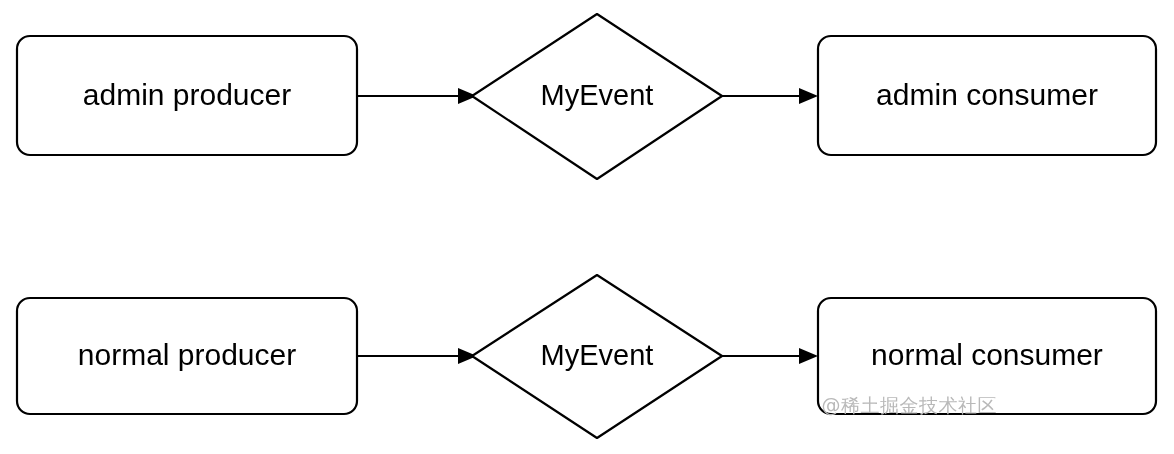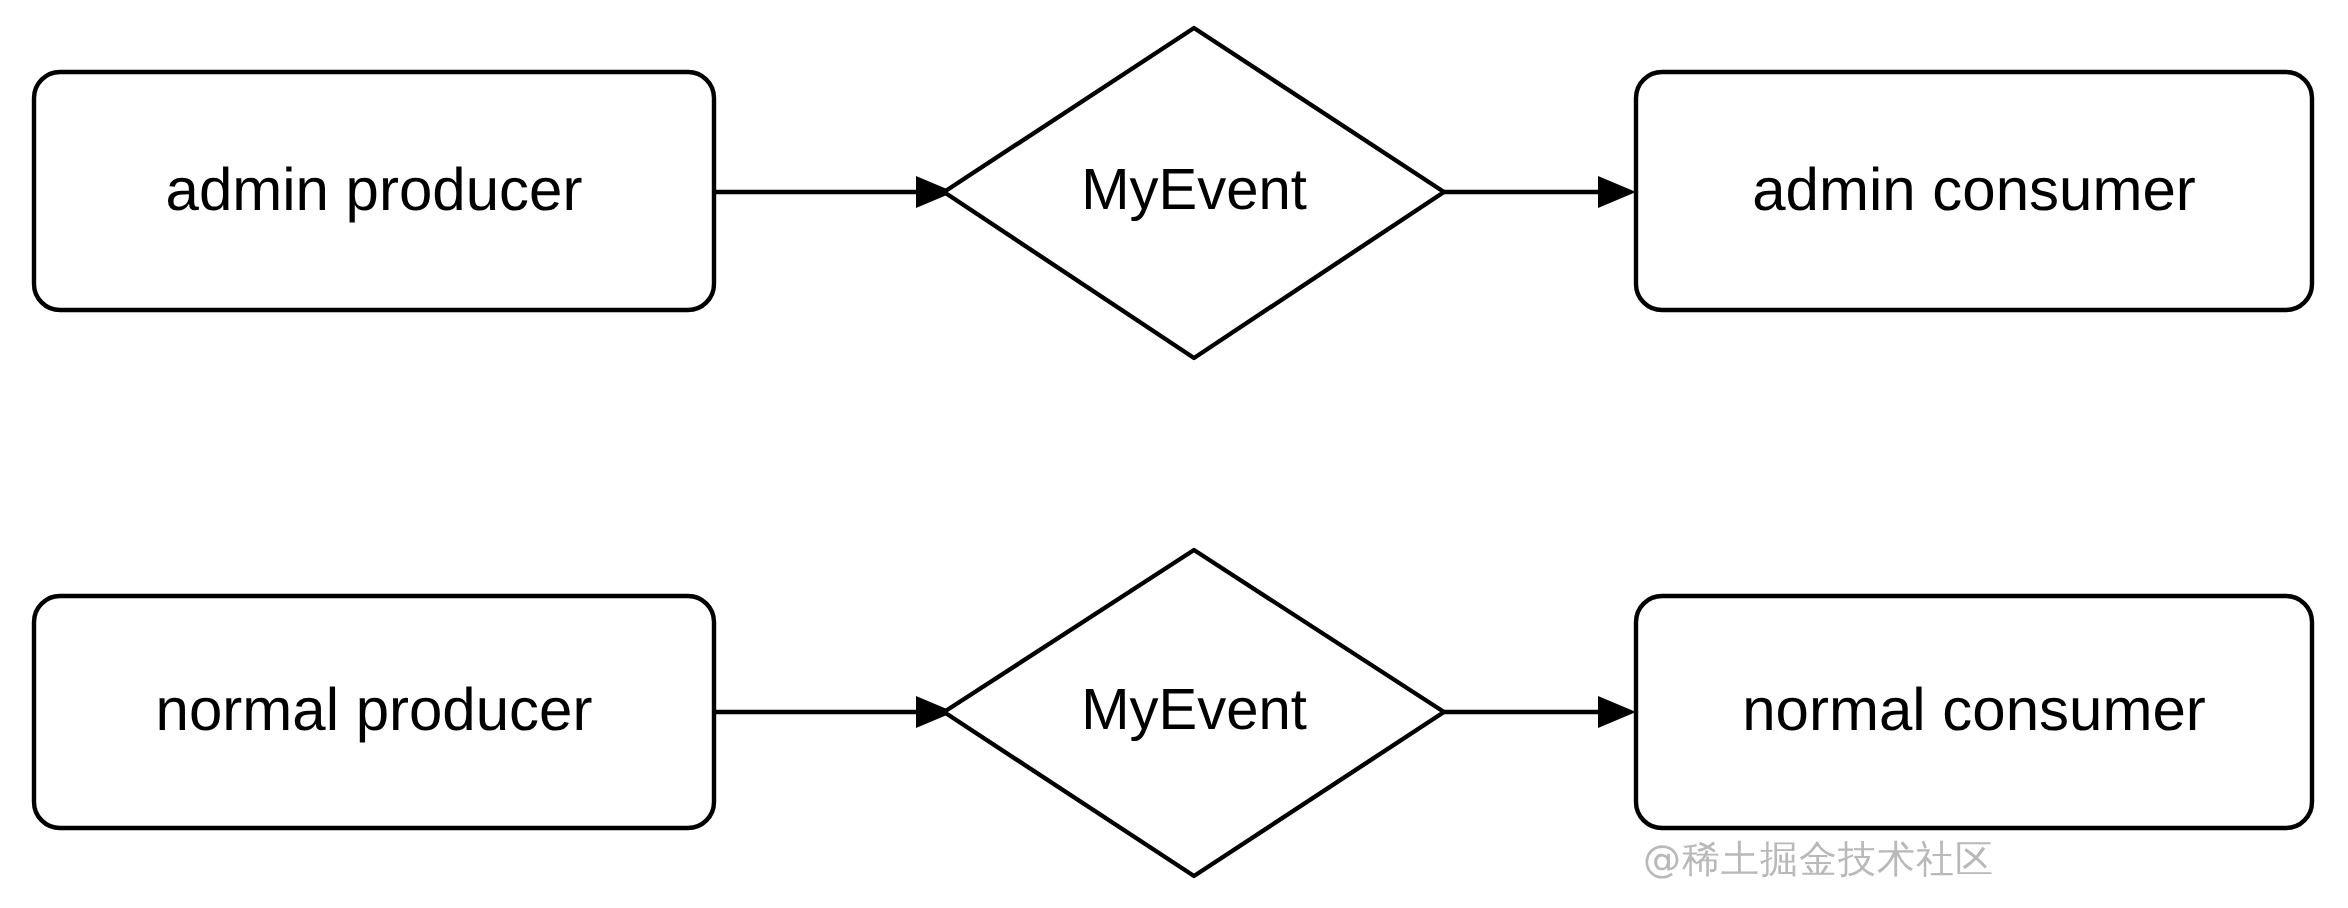--- a/index.html
+++ b/index.html
@@ -54,21 +54,21 @@
     font-family: "Liberation Sans", sans-serif;
     font-size: 29px;
     font-weight: 400;
     fill: #000000;
     text-anchor: middle;
     dominant-baseline: middle;
   }
   .watermark {
     position: absolute;
     right: 9px;
-    top: 417px;
+    top: 393px;
     font-family: "DejaVu Sans", sans-serif;
     font-size: 19px;
     color: #b9b9b9;
     letter-spacing: 0.5px;
     white-space: nowrap;
     user-select: none;
   }
 </style>
 </head>
 <body>

